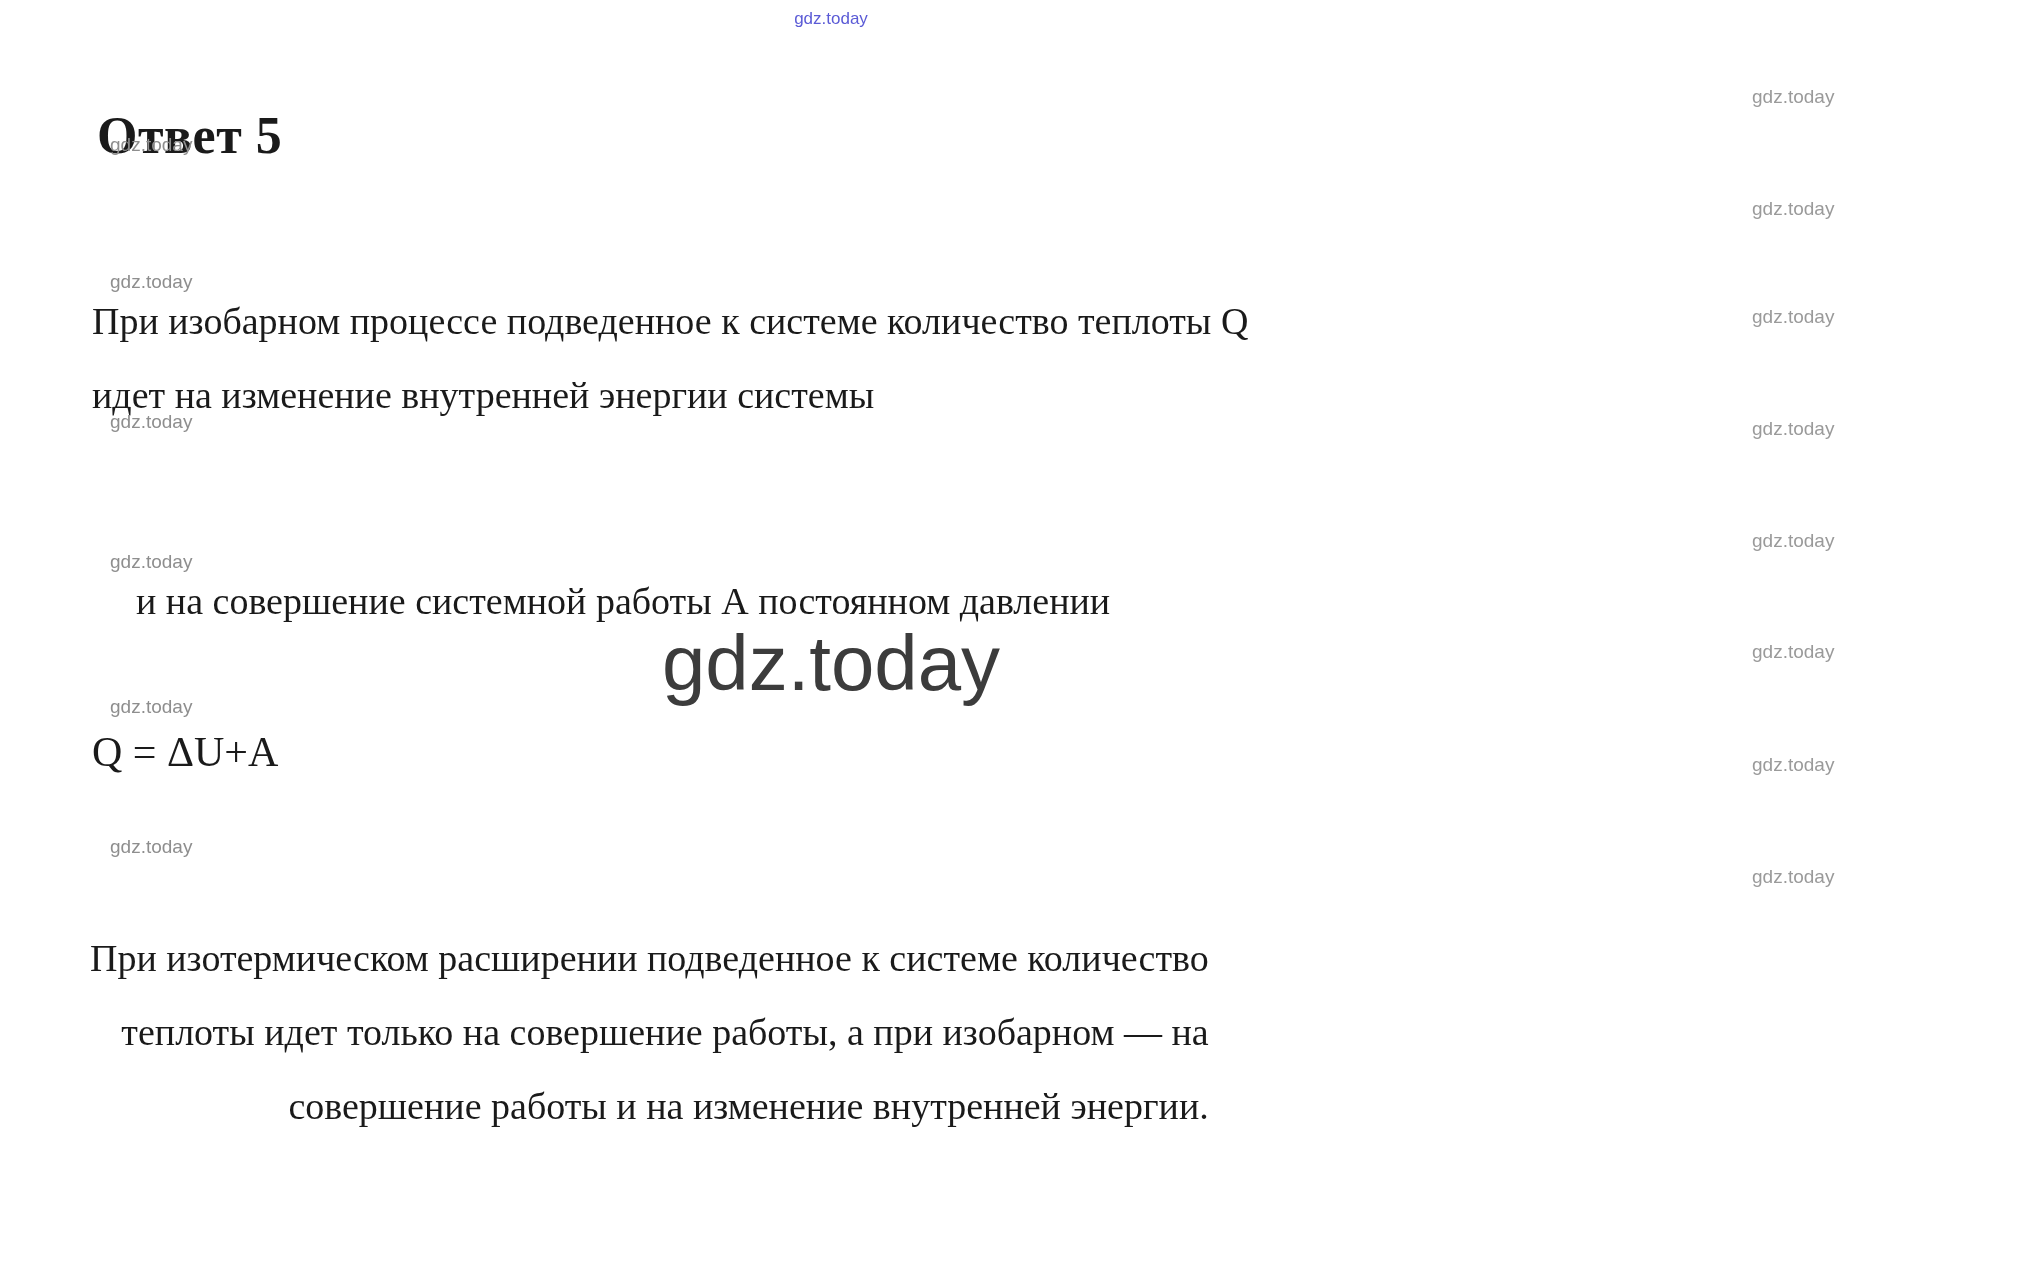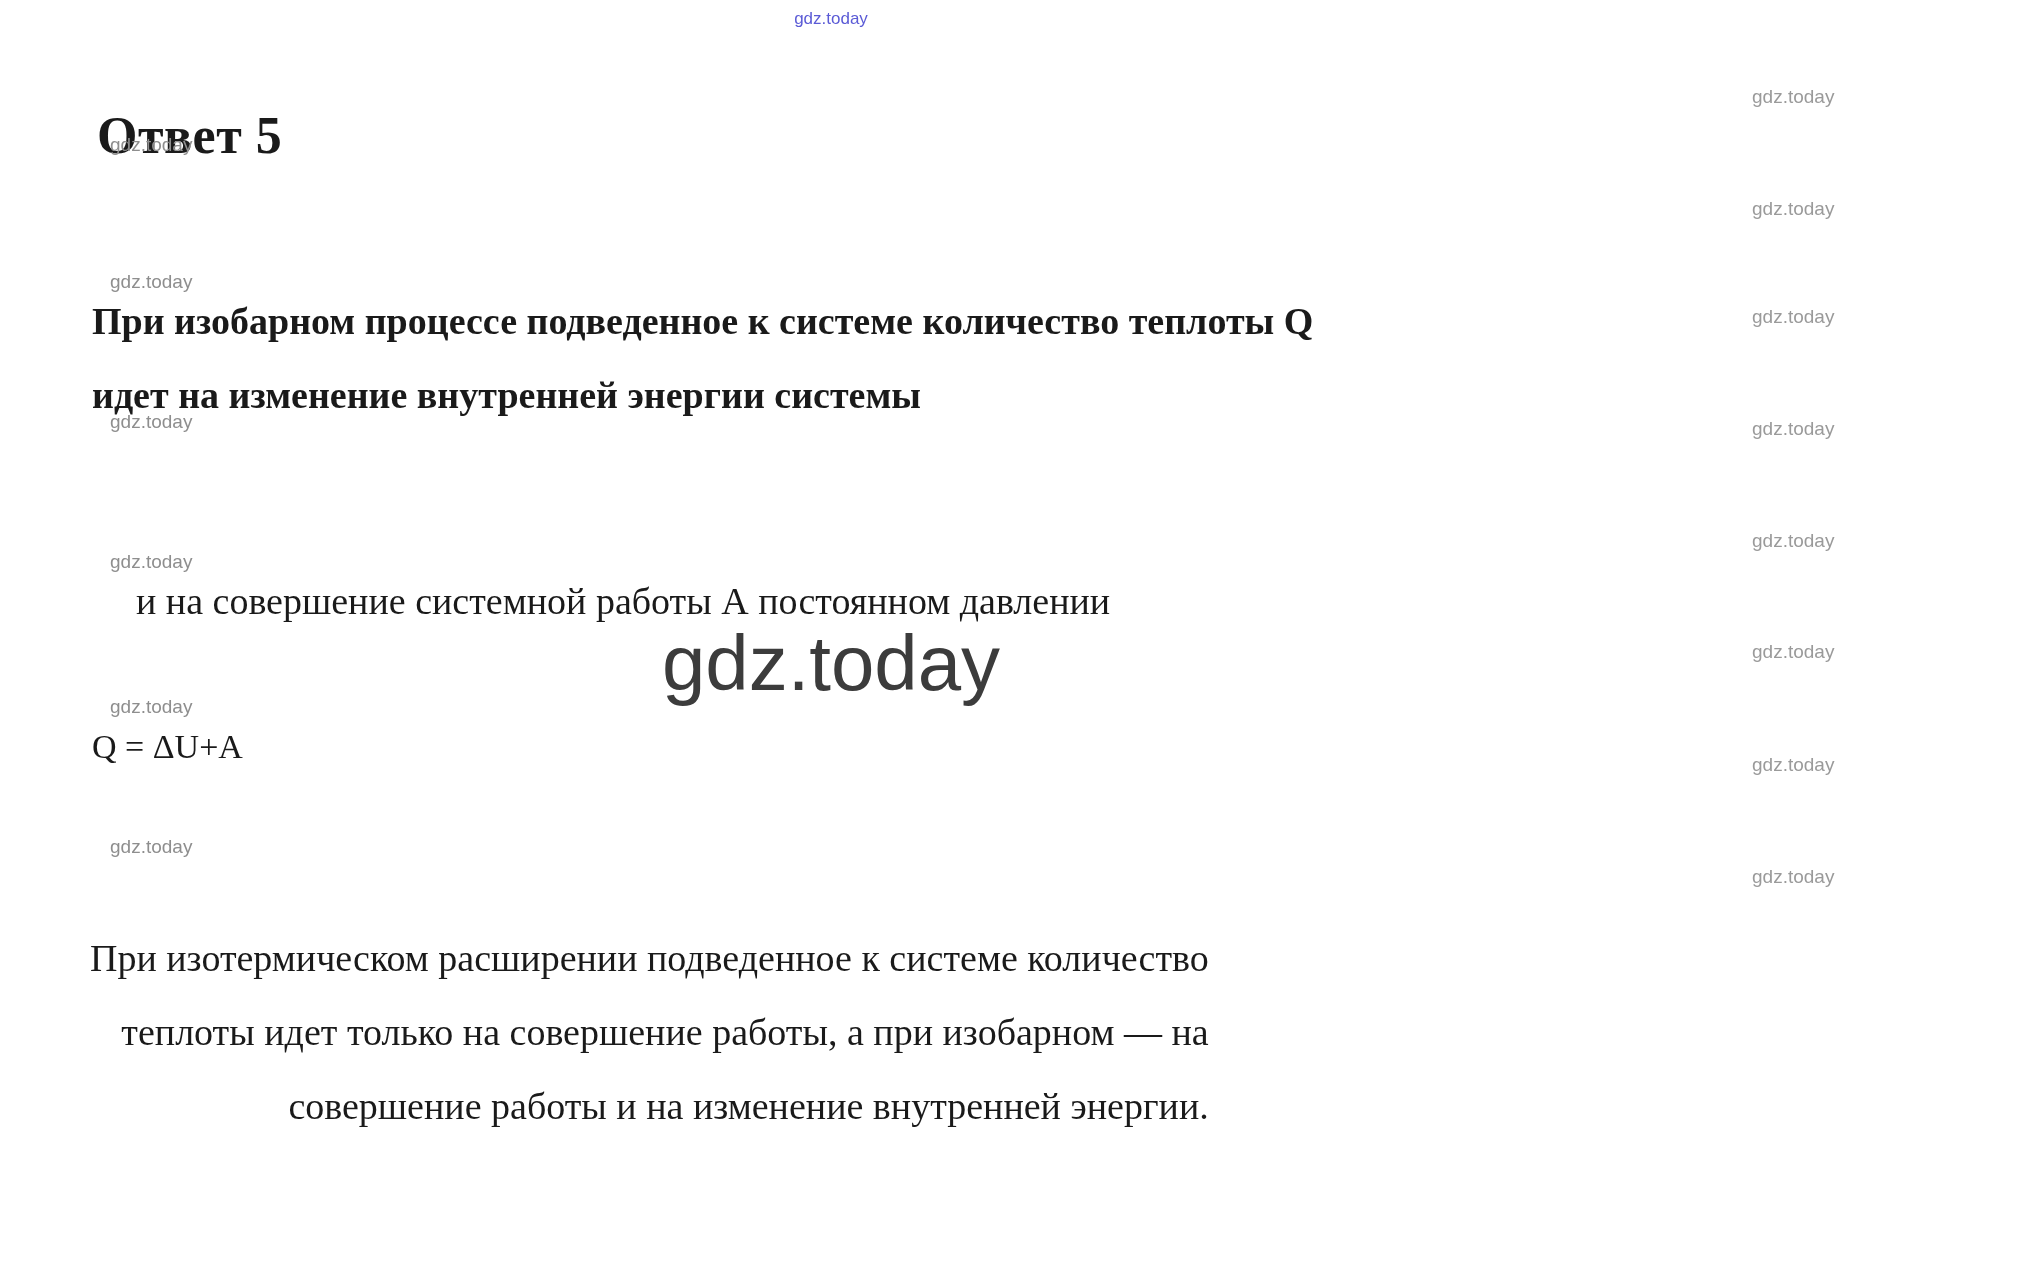--- a/index.html
+++ b/index.html
@@ -39,28 +39,28 @@
 
   .para {
     position: absolute;
     font-family: "Liberation Serif", serif;
     font-size: 38px;
     line-height: 74px;
     color: #1a1a1a;
     white-space: nowrap;
   }
 
-  .p1 { left: 92px; top: 278px; font-weight: bold; }
+  .p1 { left: 92px; top: 278px; }
   .p2 { left: 92px; top: 558px; margin-left: 44px; }
   .formula {
     position: absolute;
     left: 92px;
     top: 722px;
     font-family: "Liberation Serif", serif;
-    font-size: 34px;
+    font-size: 42px;
     color: #1a1a1a;
     white-space: nowrap;
   }
   .p3 { left: 90px; top: 915px; text-align: right; }
 
   
   .wm-small {
     position: absolute;
     font-family: "Liberation Sans", sans-serif;
     font-size: 19px;

